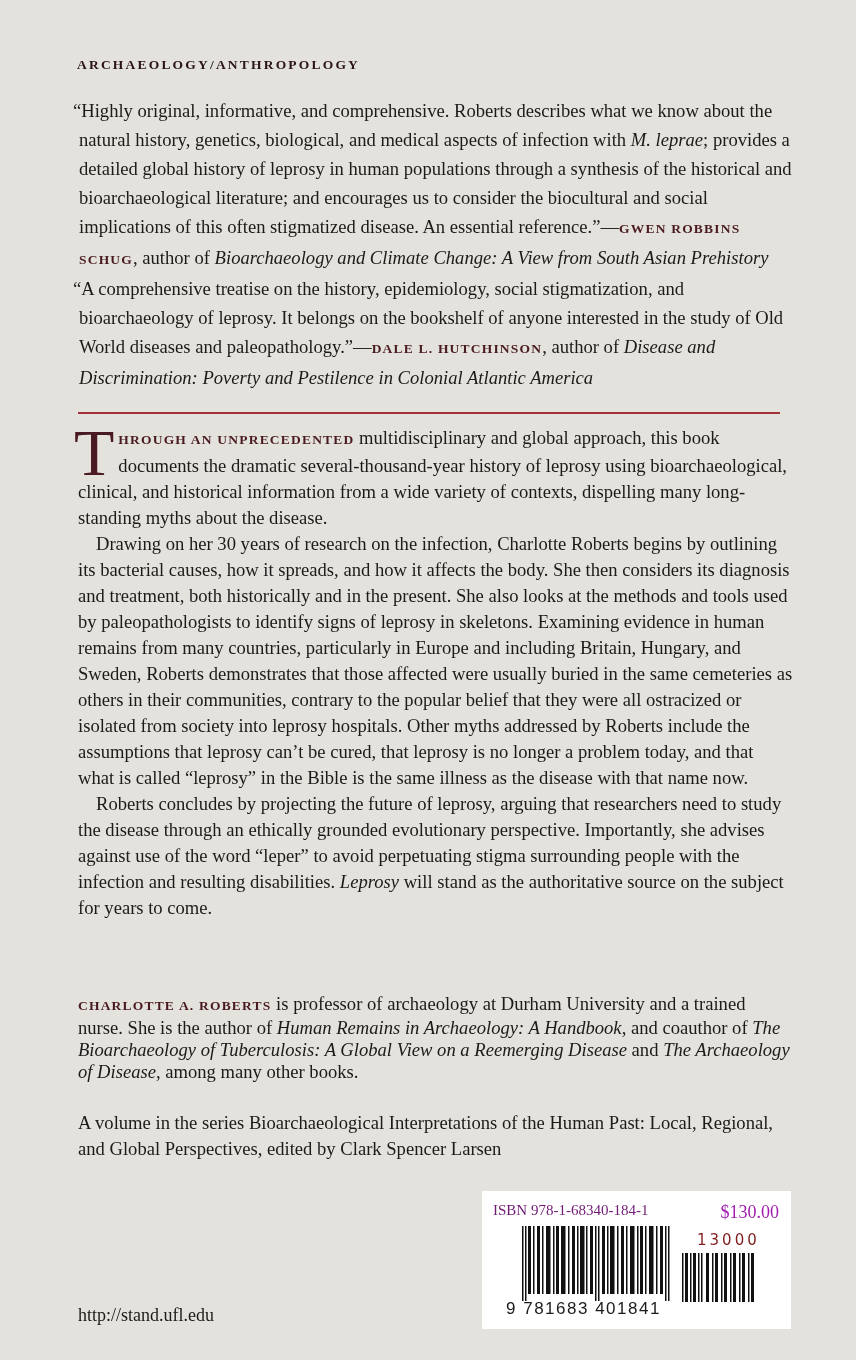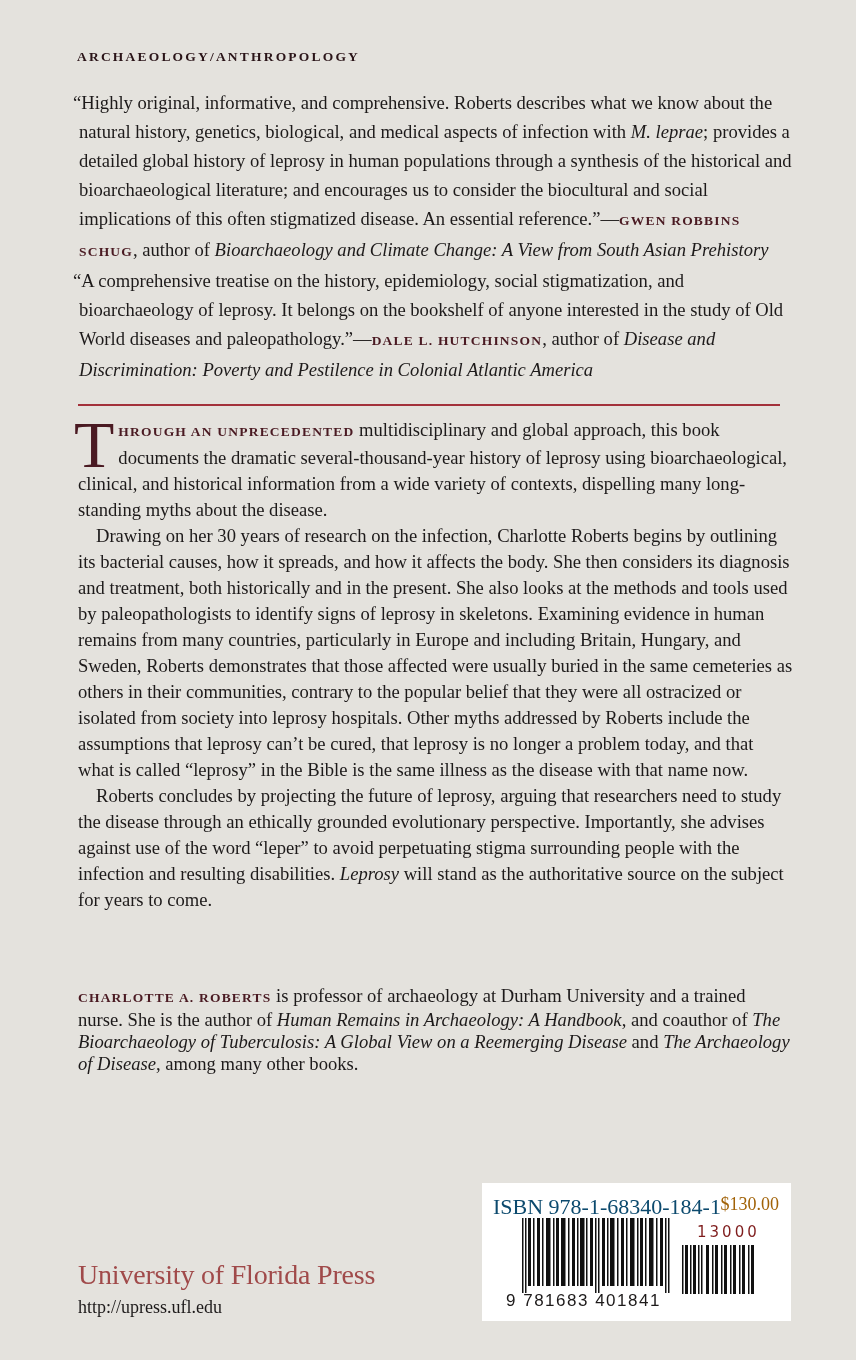--- a/index.html
+++ b/index.html
@@ -3,21 +3,21 @@
 <meta charset="utf-8">
 <style>
   html, body { margin: 0; padding: 0; }
   body {
     width: 856px; height: 1360px; overflow: hidden;
     background: #e4e2dd;
     font-family: "Liberation Serif", "DejaVu Serif", serif;
     color: #1d1a1a;
     position: relative;
   }
-  .page { position: absolute; left: 0; top: 8px; width: 856px; height: 1096px; border-radius: 21px; }
+  .page { position: absolute; left: 0; top: 16px; width: 856px; height: 1096px; border-radius: 21px; }
   .category {
     position: absolute; left: 77px; top: 41px;
     font-size: 13.5px; letter-spacing: 2.2px; font-weight: bold;
     color: #2a1418; text-transform: uppercase;
   }
   .blurb {
     position: absolute; left: 73px; width: 720px;
     font-size: 18.6px; line-height: 29px;
     text-indent: -6px; padding-left: 6px;
   }
@@ -57,24 +57,24 @@
   }
   .press-url {
     position: absolute; left: 78px; top: 1289px;
     font-size: 18px; color: #1d1a1a;
   }
   .barcode-box {
     position: absolute; left: 482px; top: 1175px; width: 309px; height: 138px;
     background: #ffffff;
   }
   .isbn-label {
-    position: absolute; left: 11px; top: 11px; font-size: 22px; color: #0c4a6e;
+    position: absolute; left: 11px; top: 11px; font-size: 15px; color: #701a75;
   }
   .price {
-    position: absolute; right: 12px; top: 11px; font-size: 18px; color: #a16207;
+    position: absolute; right: 12px; top: 11px; font-size: 18px; color: #a21caf;
   }
   .bars-main { position: absolute; left: 40px; top: 35px; width: 150px; height: 75px; }
   .bars-addon { position: absolute; left: 200px; top: 62px; width: 75px; height: 49px; }
   .isbn-digits {
     position: absolute; left: 24px; top: 108px; font-family: Liberation Sans, sans-serif;
     font-size: 17px; letter-spacing: 1.5px; color: #1d1a1a; background: transparent;
   }
   .addon-digits {
     position: absolute; left: 215px; top: 40px; font-family: "DejaVu Sans", sans-serif;
     font-size: 15px; letter-spacing: 3px; color: #7f1d1d;
@@ -94,24 +94,24 @@
   <div class="rule"></div>
 
   <div class="body-text">
     <p class="first"><span class="dropcap">T</span><span class="sc-upper">HROUGH AN UNPRECEDENTED</span><span> multidisciplinary and global approach, this book documents the dramatic several-thousand-year history of leprosy using bioarchaeological, clinical, and historical information from a wide variety of contexts, dispelling many long-standing myths about the disease.</span></p>
     <p>Drawing on her 30 years of research on the infection, Charlotte Roberts begins by outlining its bacterial causes, how it spreads, and how it affects the body. She then considers its diagnosis and treatment, both historically and in the present. She also looks at the methods and tools used by paleopathologists to identify signs of leprosy in skeletons. Examining evidence in human remains from many countries, particularly in Europe and including Britain, Hungary, and Sweden, Roberts demonstrates that those affected were usually buried in the same cemeteries as others in their communities, contrary to the popular belief that they were all ostracized or isolated from society into leprosy hospitals. Other myths addressed by Roberts include the assumptions that leprosy can’t be cured, that leprosy is no longer a problem today, and that what is called “leprosy” in the Bible is the same illness as the disease with that name now.</p>
     <p><span>Roberts concludes by projecting the future of leprosy, arguing that researchers need to study the disease through an ethically grounded evolutionary perspective. Importantly, she advises against use of the word “leper” to avoid perpetuating stigma surrounding people with the infection and resulting disabilities. </span><i>Leprosy</i><span> will stand as the authoritative source on the subject for years to come.</span></p>
   </div>
 
   <div class="bio"><span class="sc-upper">CHARLOTTE A. ROBERTS</span><span> is professor of archaeology at Durham University and a trained nurse. She is the author of </span><i>Human Remains in Archaeology: A Handbook</i><span>, and coauthor of </span><i>The Bioarchaeology of Tuberculosis: A Global View on a Reemerging Disease</i><span> and </span><i>The Archaeology of Disease</i><span>, among many other books.</span></div>
 
+  <div class="series">A volume in the series Bioarchaeological Interpretations of the Human Past: Local, Regional, and Global Perspectives, edited by Clark Spencer Larsen</div>
 
 
-  <div class="press-name">University of Florida Press</div>
-  <div class="press-url">http://upress.ufl.edu</div>
+  <div class="press-url">http://stand.ufl.edu</div>
 
   <div class="barcode-box">
     <div class="isbn-label">ISBN 978-1-68340-184-1</div>
     <div class="price">$130.00</div>
 
     <svg class="bars-main" viewBox="0 0 150 75" preserveAspectRatio="none">
       <g fill="#111">
         <rect x="0" y="0" width="1.5" height="75"></rect>
           <rect x="3" y="0" width="1.5" height="75"></rect>
         <rect x="6" y="0" width="3" height="68"></rect>

